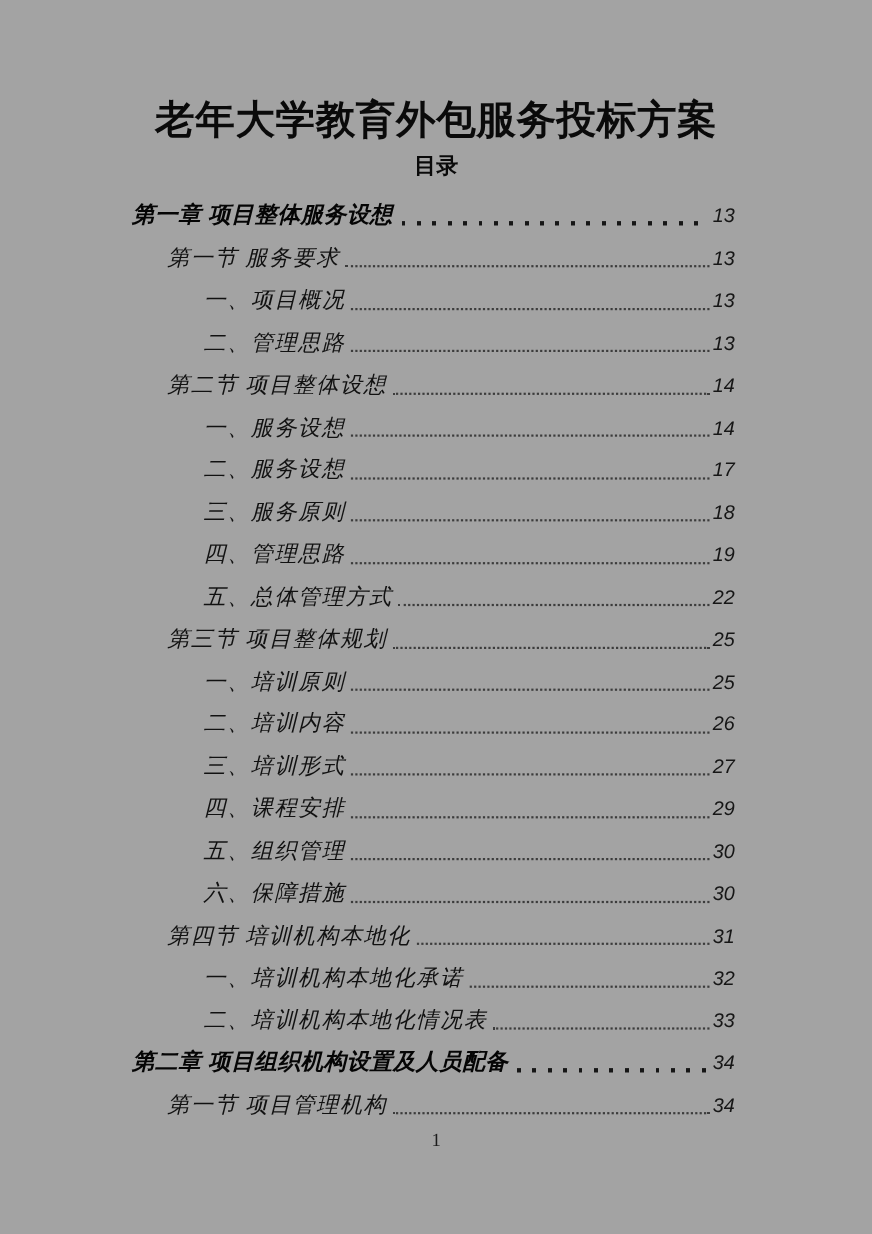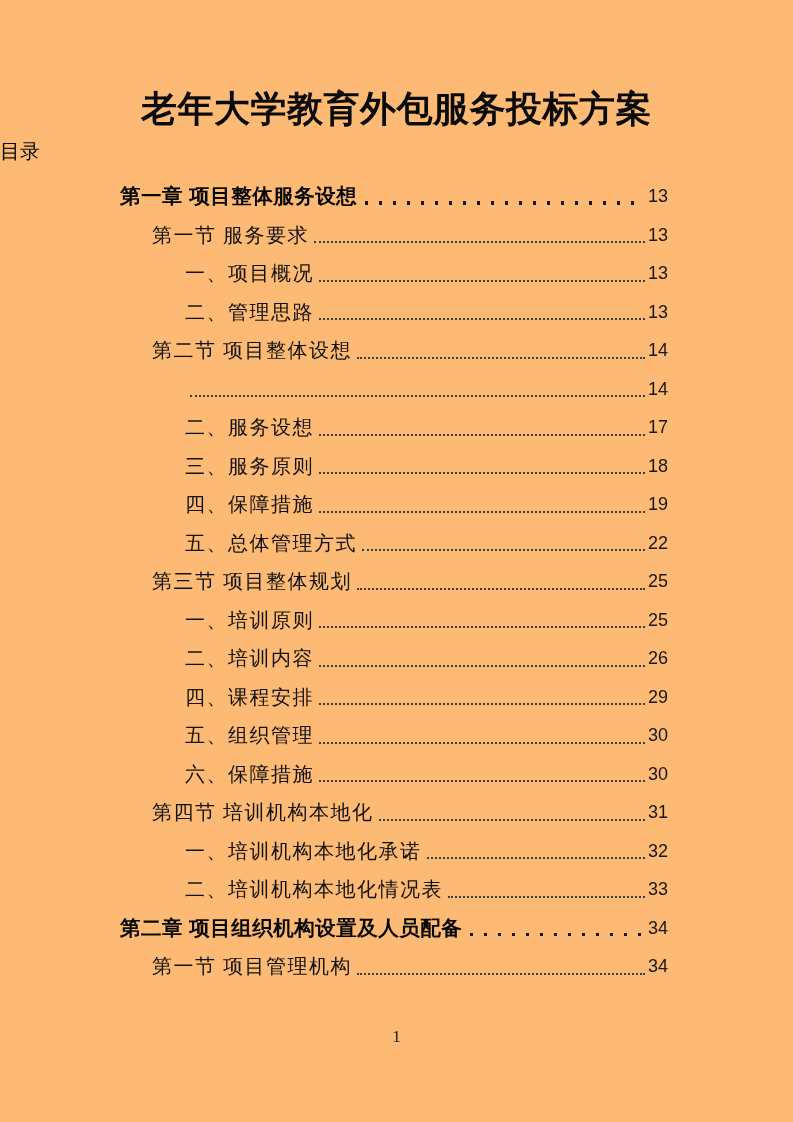--- a/index.html
+++ b/index.html
@@ -4,56 +4,57 @@
 <style>
   html, body {
     margin: 0;
     padding: 0;
     background: #ffffff;
   }
   .doc-page {
     position: relative;
     width: 793px;
     height: 1122px;
-    background: #fdba74;
+    background: #a3a3a3;
     color: #111111;
     overflow: hidden;
     font-family: "Liberation Serif", serif;
   }
   .doc-title {
     margin: 0;
     padding-top: 86px;
     text-align: center;
     font-family: "Liberation Sans", sans-serif;
     font-weight: 800;
     font-size: 36px;
     line-height: 46px;
     letter-spacing: 0.5px;
     color: #0a0a0a;
     white-space: nowrap;
   }
   .toc-heading {
     margin: 6px 0 0 0;
-    text-align: left;
-    font-family: "Liberation Sans", sans-serif;
-    font-weight: 400;
+    text-align: center;
+    font-family: "Liberation Sans", sans-serif;
+    font-weight: 700;
     font-size: 20px;
     line-height: 26px;
     color: #0a0a0a;
   }
   .toc-list {
     margin: 13px 0 0 120px;
     width: 548px;
   }
   .toc-row {
     display: flex;
     height: 38.5px;
     line-height: 38.5px;
     font-size: 20px;
     white-space: nowrap;
+    font-style: italic;
   }
   .toc-row .label {
     letter-spacing: 1.5px;
     flex: 0 0 auto;
   }
   .toc-row.lvl2 { padding-left: 32px; }
   .toc-row.lvl3 { padding-left: 65px; }
   .toc-row.chapter {
     font-family: "Liberation Sans", sans-serif;
     font-weight: 700;
@@ -125,35 +126,36 @@
     <span class="label">二、管理思路</span>
     <span class="leader"></span>
     <span class="pagenum">13</span>
   </div>
       <div class="toc-row lvl2">
     <span class="label">第二节 项目整体设想</span>
     <span class="leader"></span>
     <span class="pagenum">14</span>
   </div>
       <div class="toc-row lvl3">
+    <span class="label">一、服务设想</span>
     <span class="leader"></span>
     <span class="pagenum">14</span>
   </div>
       <div class="toc-row lvl3">
     <span class="label">二、服务设想</span>
     <span class="leader"></span>
     <span class="pagenum">17</span>
   </div>
       <div class="toc-row lvl3">
     <span class="label">三、服务原则</span>
     <span class="leader"></span>
     <span class="pagenum">18</span>
   </div>
       <div class="toc-row lvl3">
-    <span class="label">四、保障措施</span>
+    <span class="label">四、管理思路</span>
     <span class="leader"></span>
     <span class="pagenum">19</span>
   </div>
       <div class="toc-row lvl3">
     <span class="label">五、总体管理方式</span>
     <span class="leader"></span>
     <span class="pagenum">22</span>
   </div>
       <div class="toc-row lvl2">
     <span class="label">第三节 项目整体规划</span>
@@ -162,20 +164,25 @@
   </div>
       <div class="toc-row lvl3">
     <span class="label">一、培训原则</span>
     <span class="leader"></span>
     <span class="pagenum">25</span>
   </div>
       <div class="toc-row lvl3">
     <span class="label">二、培训内容</span>
     <span class="leader"></span>
     <span class="pagenum">26</span>
+  </div>
+      <div class="toc-row lvl3">
+    <span class="label">三、培训形式</span>
+    <span class="leader"></span>
+    <span class="pagenum">27</span>
   </div>
       <div class="toc-row lvl3">
     <span class="label">四、课程安排</span>
     <span class="leader"></span>
     <span class="pagenum">29</span>
   </div>
       <div class="toc-row lvl3">
     <span class="label">五、组织管理</span>
     <span class="leader"></span>
     <span class="pagenum">30</span>

